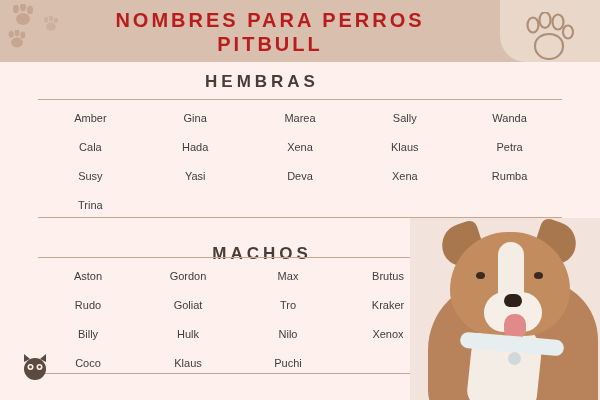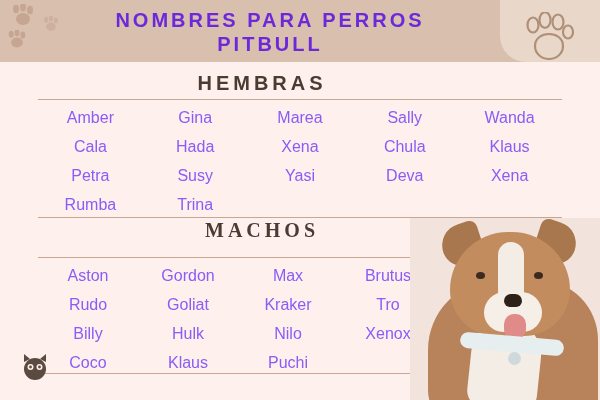--- a/index.html
+++ b/index.html
@@ -28,21 +28,21 @@
     width: 600px;
     height: 62px;
     background: #d9bfae;
   }
   .header-title {
     position: absolute;
     top: 8px;
     left: 60px;
     width: 420px;
     text-align: center;
-    color: #6d28d9;
+    color: #b91c1c;
     font-size: 20px;
     font-weight: bold;
     letter-spacing: 3px;
     line-height: 24px;
   }
 
   
   .header-panel {
     position: absolute;
     top: 0;
@@ -61,45 +61,45 @@
   
   .paw-small-1 { position: absolute; top: 4px; left: 10px; }
   .paw-small-2 { position: absolute; top: 30px; left: 6px; }
   .paw-small-3 { position: absolute; top: 16px; left: 42px; }
 
   
   .section-title {
     position: absolute;
     width: 524px;
     text-align: center;
-    font-size: 20px;
+    font-size: 17px;
     font-weight: bold;
     letter-spacing: 4px;
     color: #4a3b33;
   }
   #title-hembras { top: 72px; }
-  #title-machos  { top: 219px; font-family: Liberation Serif, serif; }
+  #title-machos  { top: 244px; }
 
   .rule {
     position: absolute;
     height: 1px;
     background: #c9a693;
     left: 38px;
     width: 524px;
   }
   #rule-h-top    { top: 99px; }
   #rule-h-bottom { top: 217px; }
   #rule-m-top    { top: 257px; }
   #rule-m-bottom { top: 373px; }
 
   .grid {
     position: absolute;
     display: grid;
-    color: #8b5cf6;
-    font-size: 16px;
+    color: #404040;
+    font-size: 11px;
   }
   #grid-hembras {
     top: 103px;
     left: 38px;
     width: 524px;
     grid-template-columns: repeat(5, 1fr);
     grid-auto-rows: 29px;
   }
   #grid-machos {
     top: 261px;
@@ -306,43 +306,42 @@
   <div class="rule" id="rule-h-top"></div>
   <div class="grid" id="grid-hembras">
     <div class="cell">Amber</div>
     <div class="cell">Gina</div>
     <div class="cell">Marea</div>
     <div class="cell">Sally</div>
     <div class="cell">Wanda</div>
     <div class="cell">Cala</div>
     <div class="cell">Hada</div>
     <div class="cell">Xena</div>
-    <div class="cell">Chula</div>
     <div class="cell">Klaus</div>
     <div class="cell">Petra</div>
     <div class="cell">Susy</div>
     <div class="cell">Yasi</div>
     <div class="cell">Deva</div>
     <div class="cell">Xena</div>
     <div class="cell">Rumba</div>
     <div class="cell">Trina</div>
   </div>
   <div class="rule" id="rule-h-bottom"></div>
 
   <div class="section-title" id="title-machos">MACHOS</div>
   <div class="rule" id="rule-m-top"></div>
   <div class="grid" id="grid-machos">
     <div class="cell">Aston</div>
     <div class="cell">Gordon</div>
     <div class="cell">Max</div>
     <div class="cell">Brutus</div>
     <div class="cell">Rudo</div>
     <div class="cell">Goliat</div>
+    <div class="cell">Tro</div>
     <div class="cell">Kraker</div>
-    <div class="cell">Tro</div>
     <div class="cell">Billy</div>
     <div class="cell">Hulk</div>
     <div class="cell">Nilo</div>
     <div class="cell">Xenox</div>
     <div class="cell">Coco</div>
     <div class="cell">Klaus</div>
     <div class="cell">Puchi</div>
   </div>
   <div class="rule" id="rule-m-bottom"></div>
 

